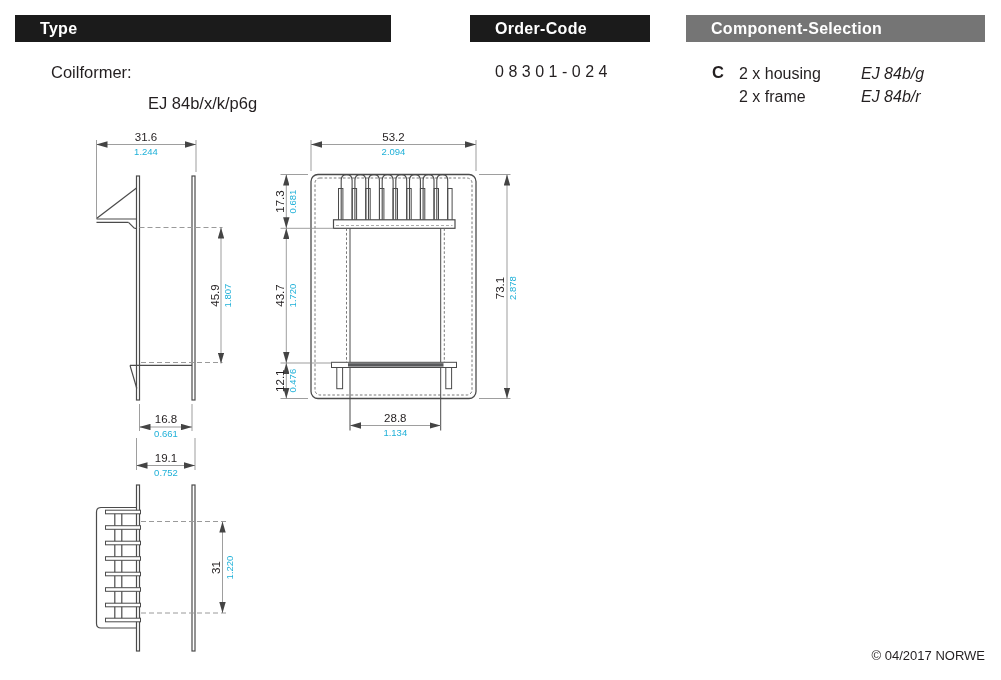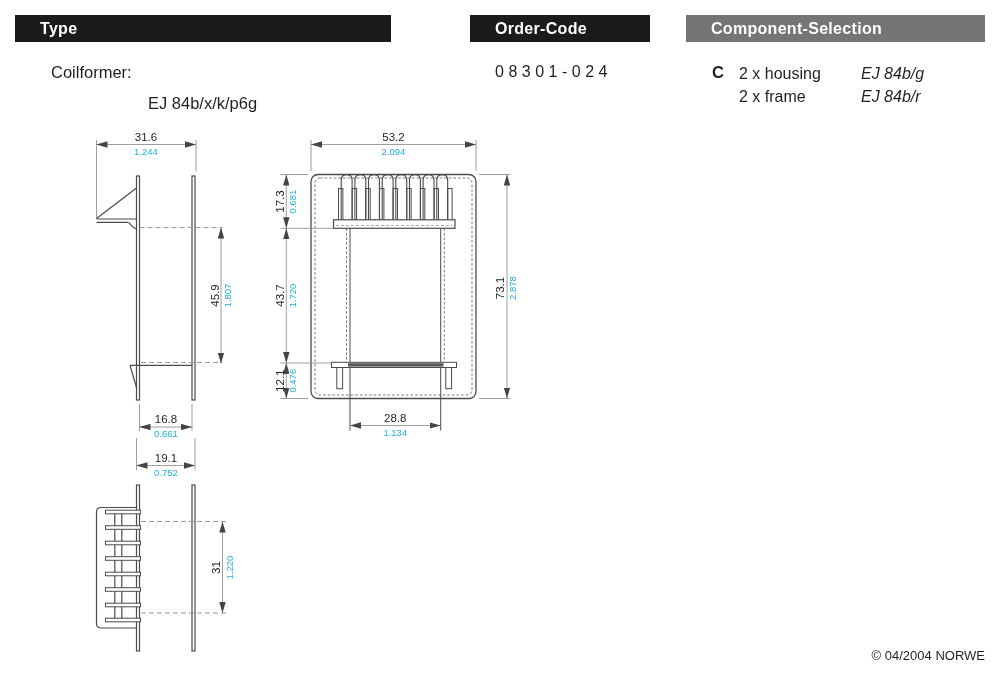--- a/index.html
+++ b/index.html
@@ -196,14 +196,14 @@
       <text class="inch" x="292.6" y="295.5" text-anchor="middle" dominant-baseline="central" transform="rotate(-90 292.6 295.5)">1.720</text>
       <text class="mm" x="279.8" y="380.7" text-anchor="middle" dominant-baseline="central" transform="rotate(-90 279.8 380.7)">12.1</text>
       <text class="inch" x="292.6" y="380.7" text-anchor="middle" dominant-baseline="central" transform="rotate(-90 292.6 380.7)">0.476</text>
       <text class="mm" x="499.5" y="288" text-anchor="middle" dominant-baseline="central" transform="rotate(-90 499.5 288)">73.1</text>
       <text class="inch" x="512.5" y="288" text-anchor="middle" dominant-baseline="central" transform="rotate(-90 512.5 288)">2.878</text>
       <text class="mm" x="395.3" y="418" text-anchor="middle" dominant-baseline="central">28.8</text>
       <text class="inch" x="395.3" y="432.5" text-anchor="middle" dominant-baseline="central">1.134</text>
     </g>
   </svg>
 
-  <div id="copyright">© 04/2004 NORWE</div>
+  <div id="copyright">© 04/2017 NORWE</div>
 </div>
 
 </body></html>

